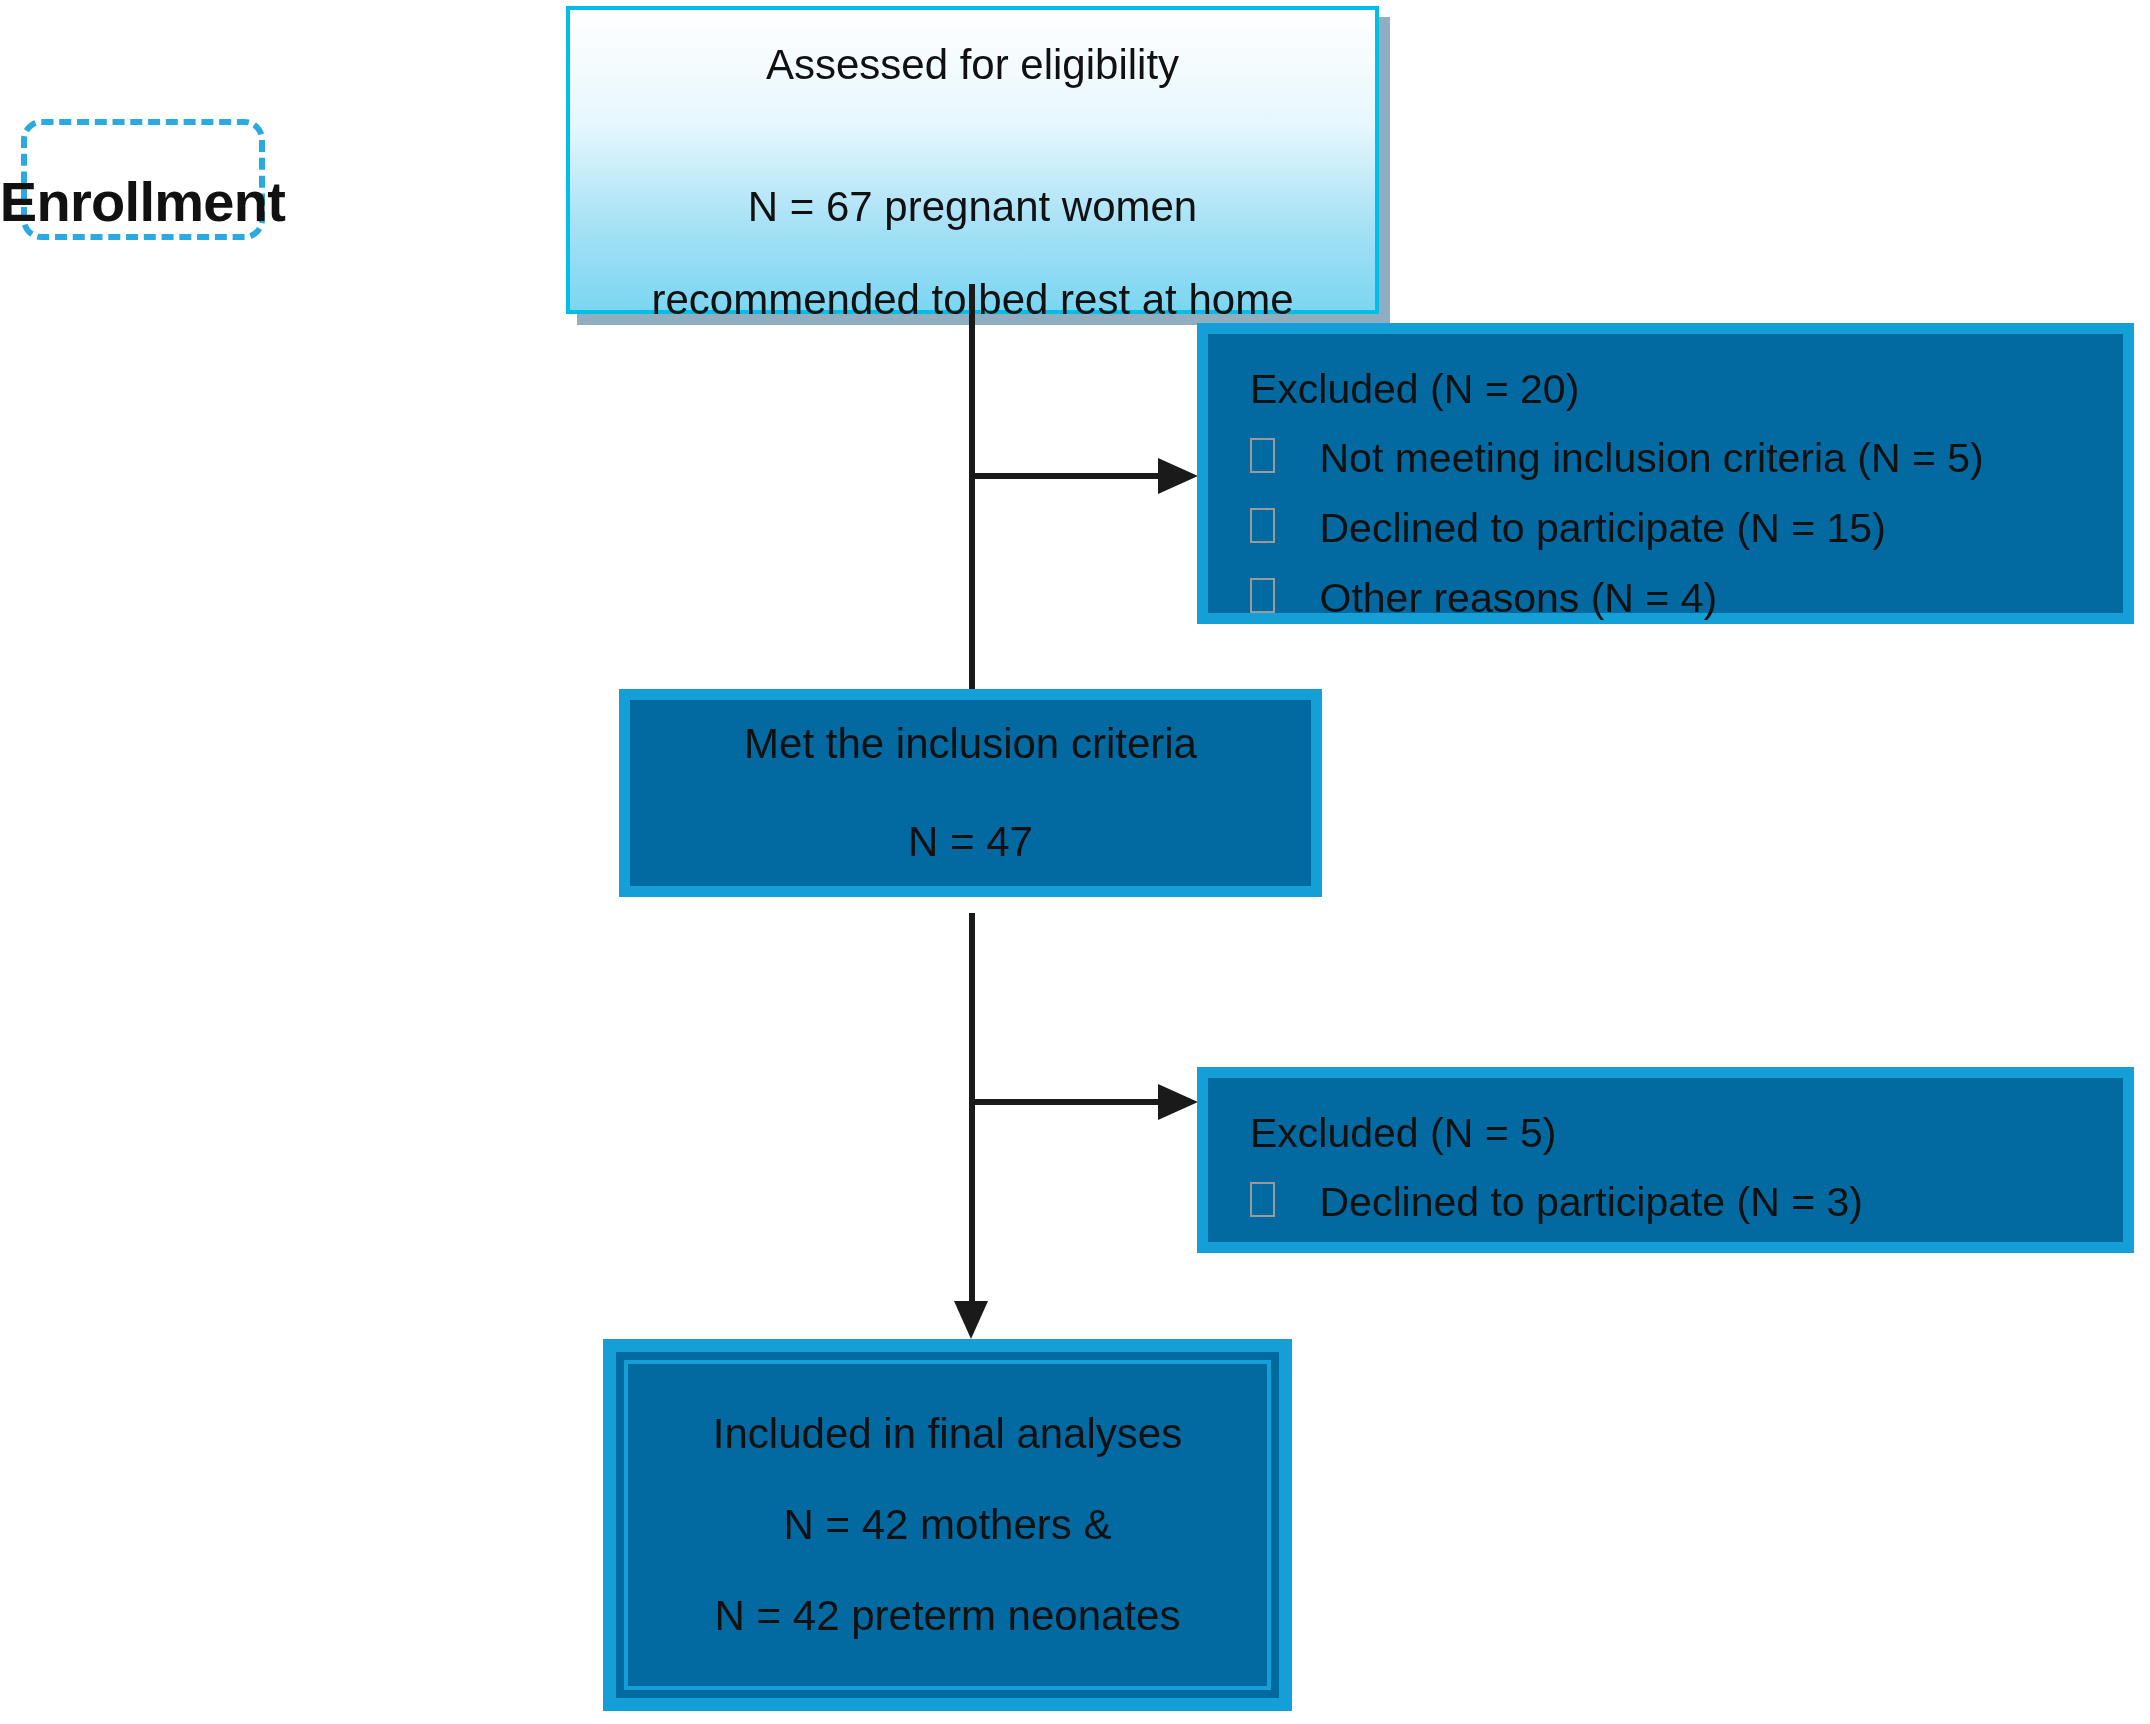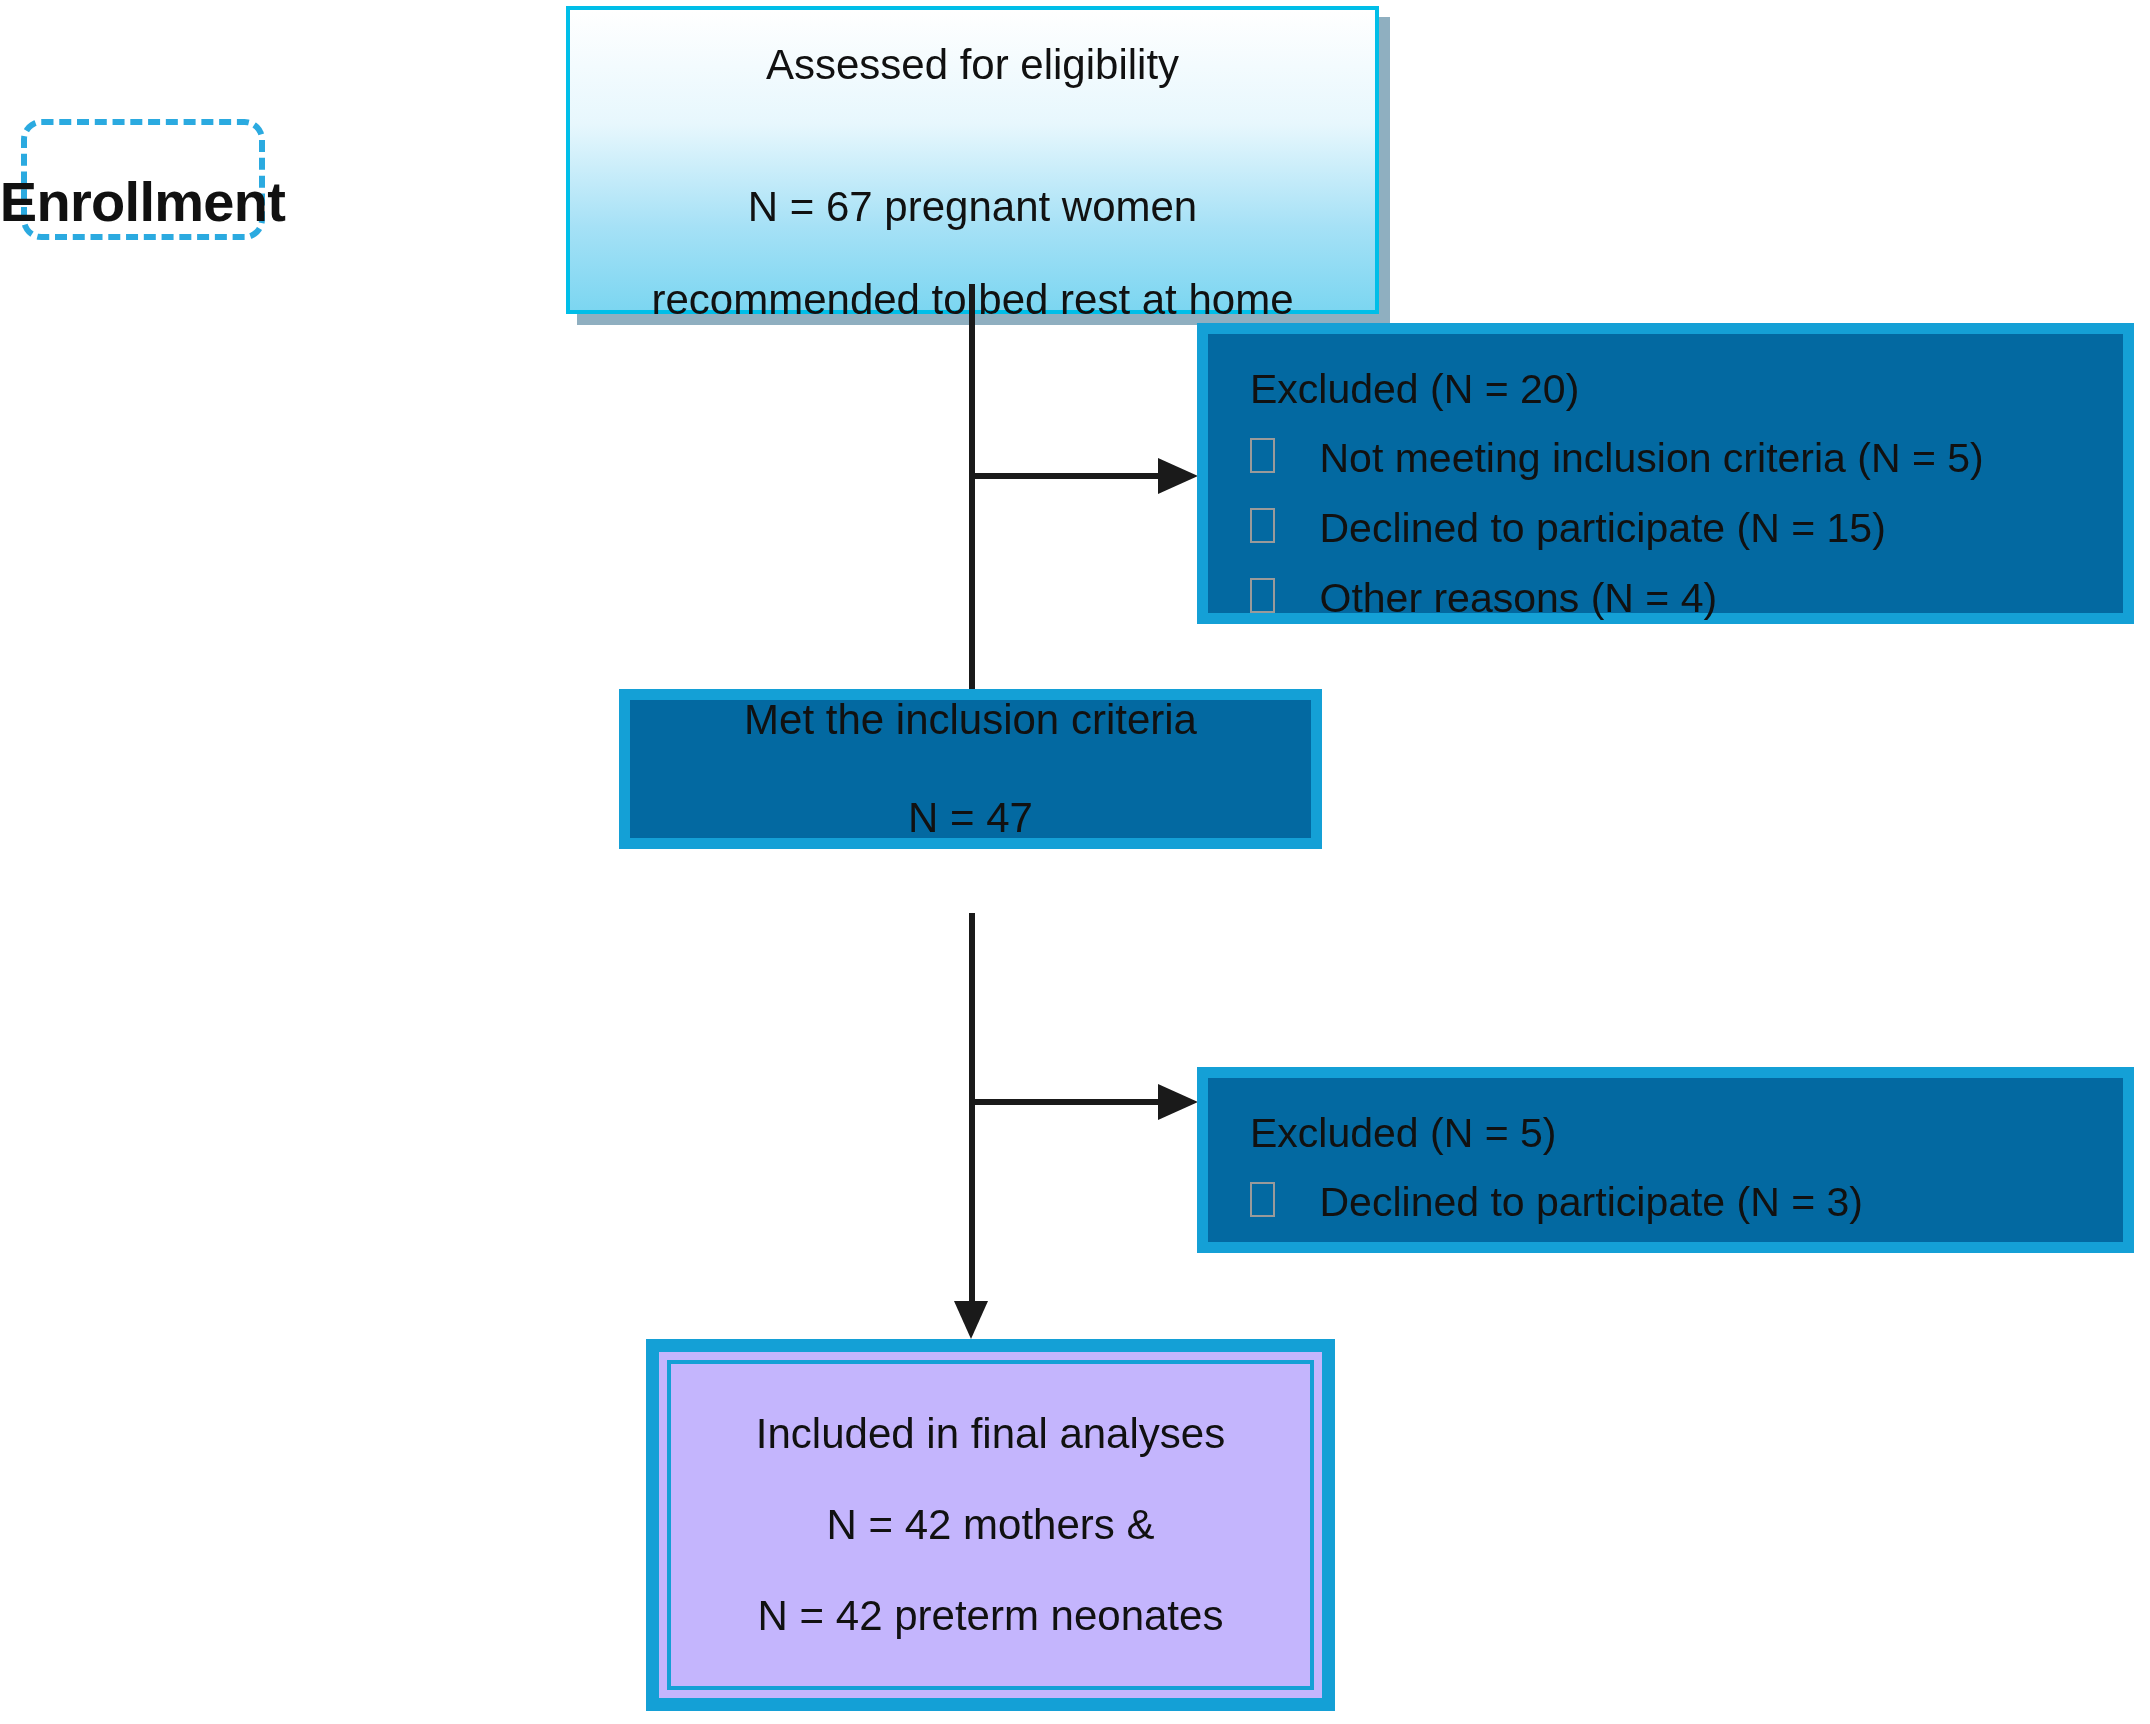--- a/index.html
+++ b/index.html
@@ -62,21 +62,21 @@
   
   .thick-box {
     position: absolute;
     border: 11.6px solid #14a0d6;
     background: #0369a1;
     box-sizing: border-box;
   }
 
   .met-box {
     left: 619px; top: 689px;
-    width: 703px; height: 160px;
+    width: 703px; height: 208px;
     display: flex;
     flex-direction: column;
     align-items: center;
     justify-content: center;
     text-align: center;
     gap: 56px;
   }
   .met-box .line { font-size: 42px; line-height: 1; }
 
   .side-box {
@@ -105,24 +105,24 @@
     flex: 0 0 auto;
   }
   .bullet-row .txt {
     font-size: 41px;
     line-height: 48px;
   }
 
   
   .final-box {
     position: absolute;
-    left: 646px; top: 1339px;
+    left: 603px; top: 1339px;
     width: 689px; height: 372px;
     border: 13px solid #14a0d6;
-    background: #c4b5fd;
+    background: #0369a1;
     box-sizing: border-box;
     padding: 8.2px;
   }
   .final-box .inner {
     width: 100%; height: 100%;
     border: 4.8px solid #14a0d6;
     box-sizing: border-box;
     display: flex;
     flex-direction: column;
     align-items: center;

